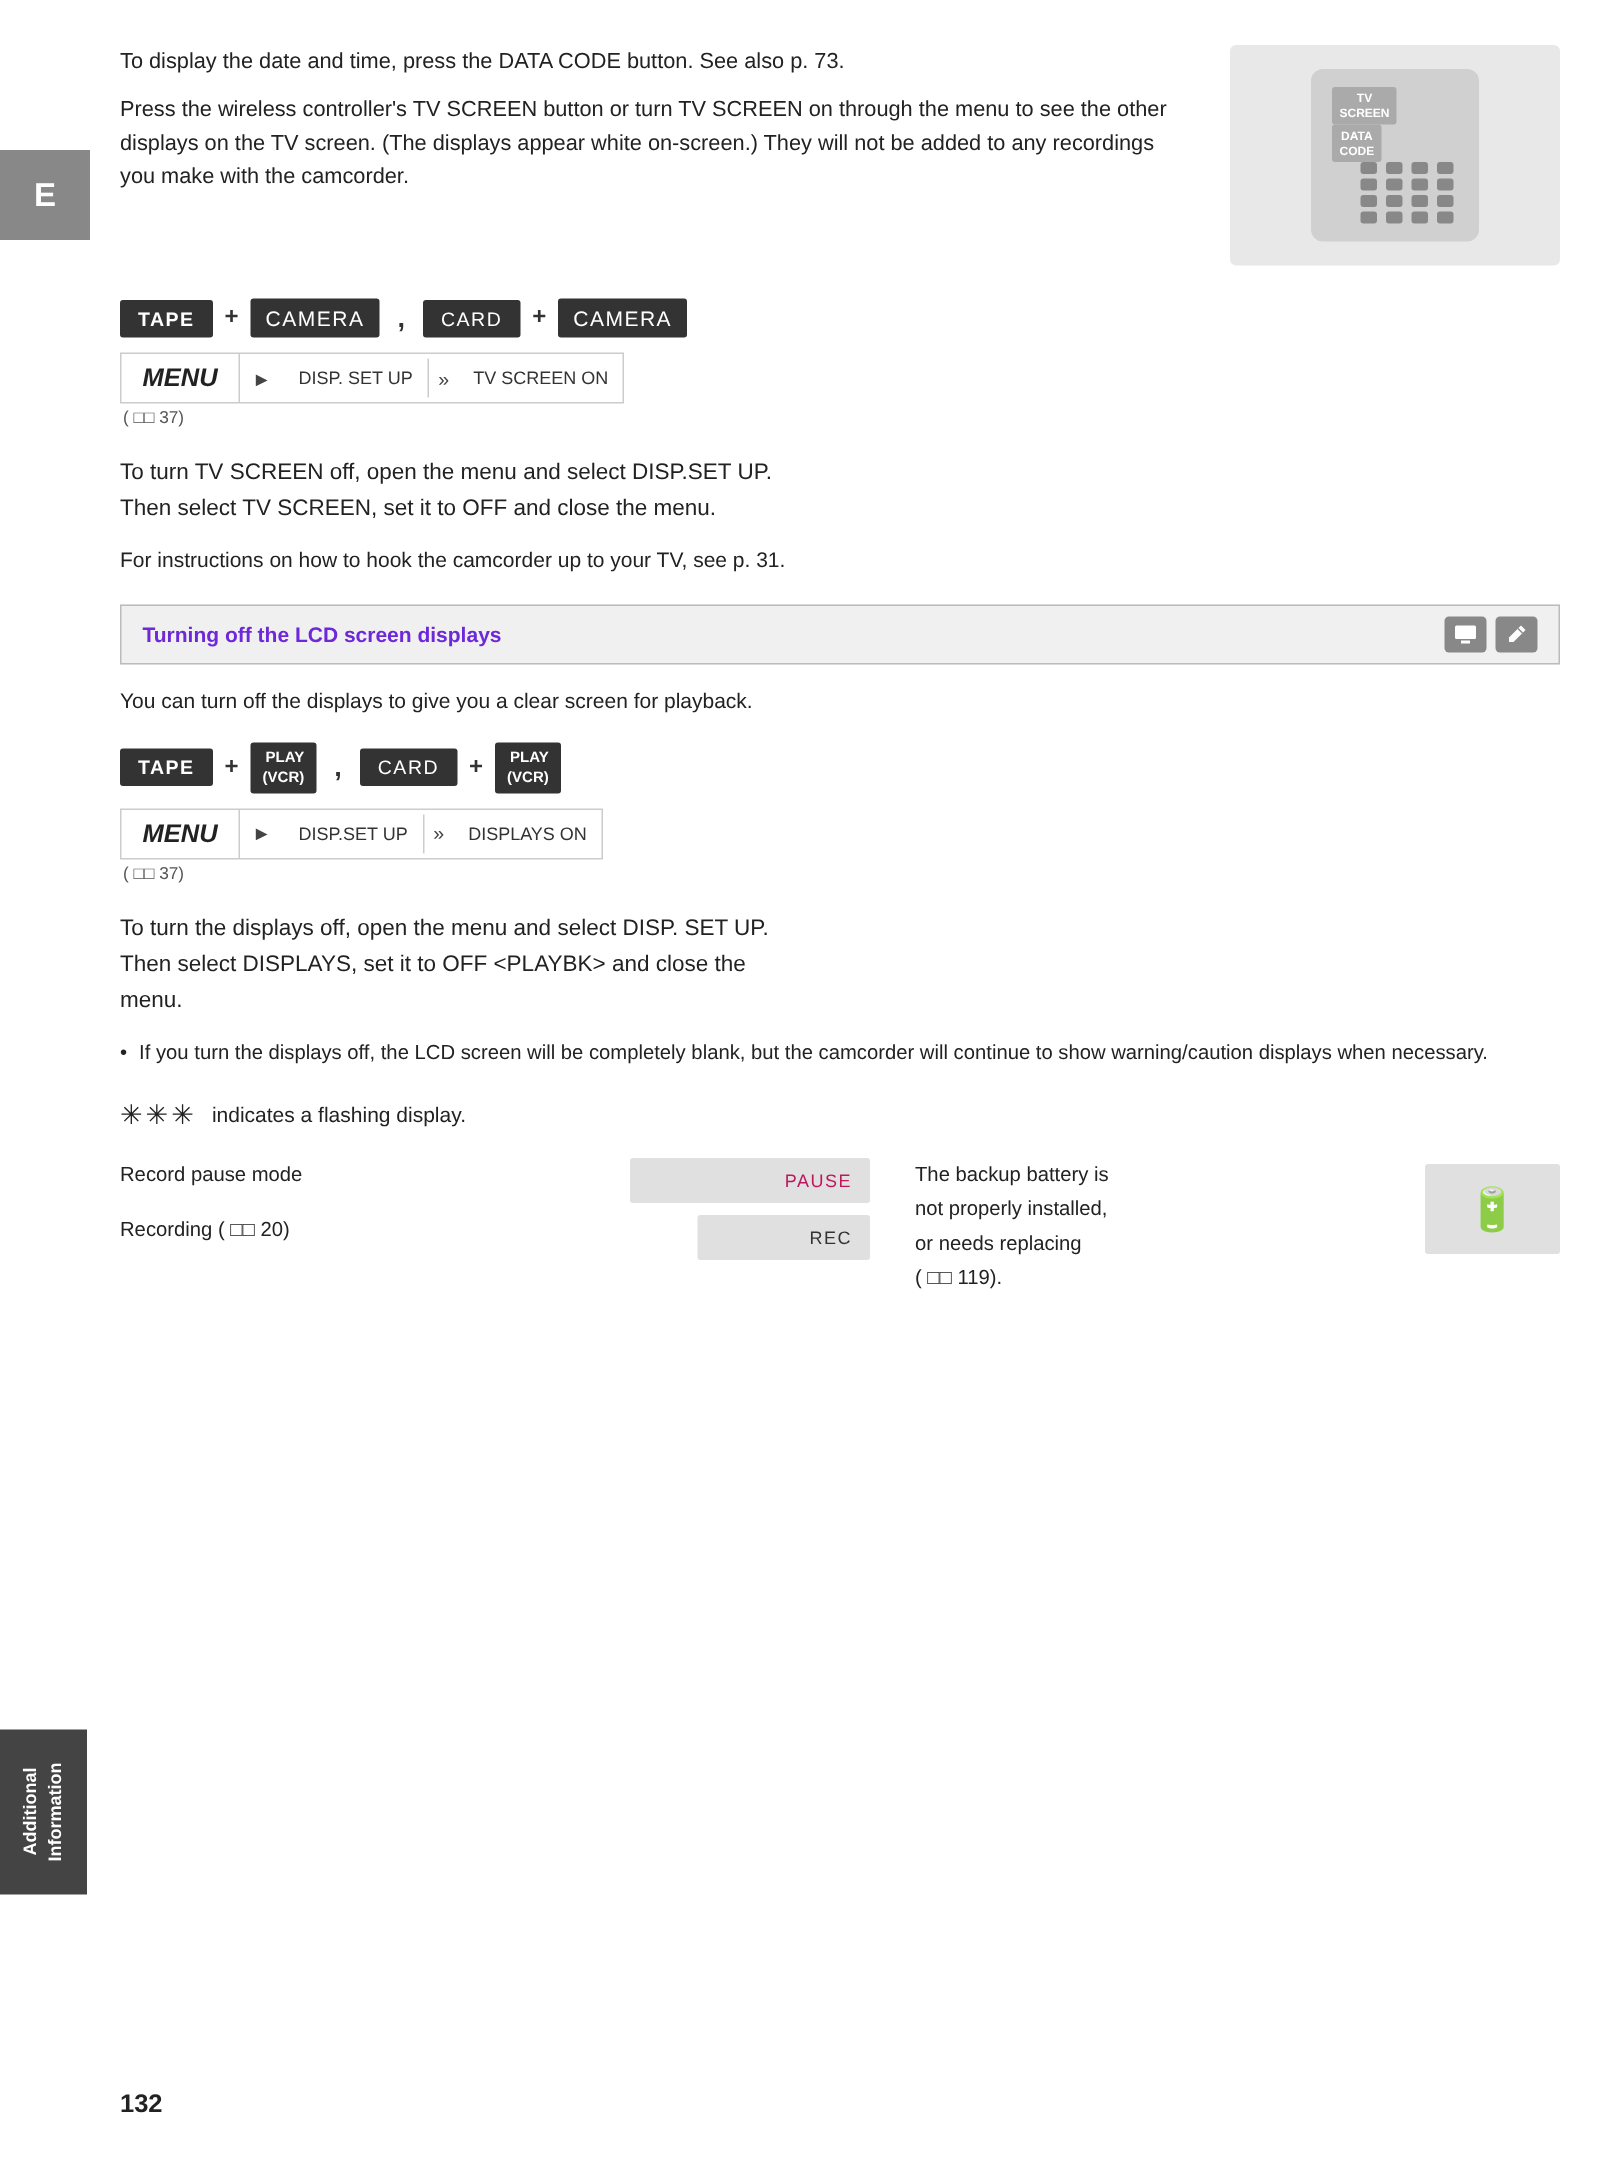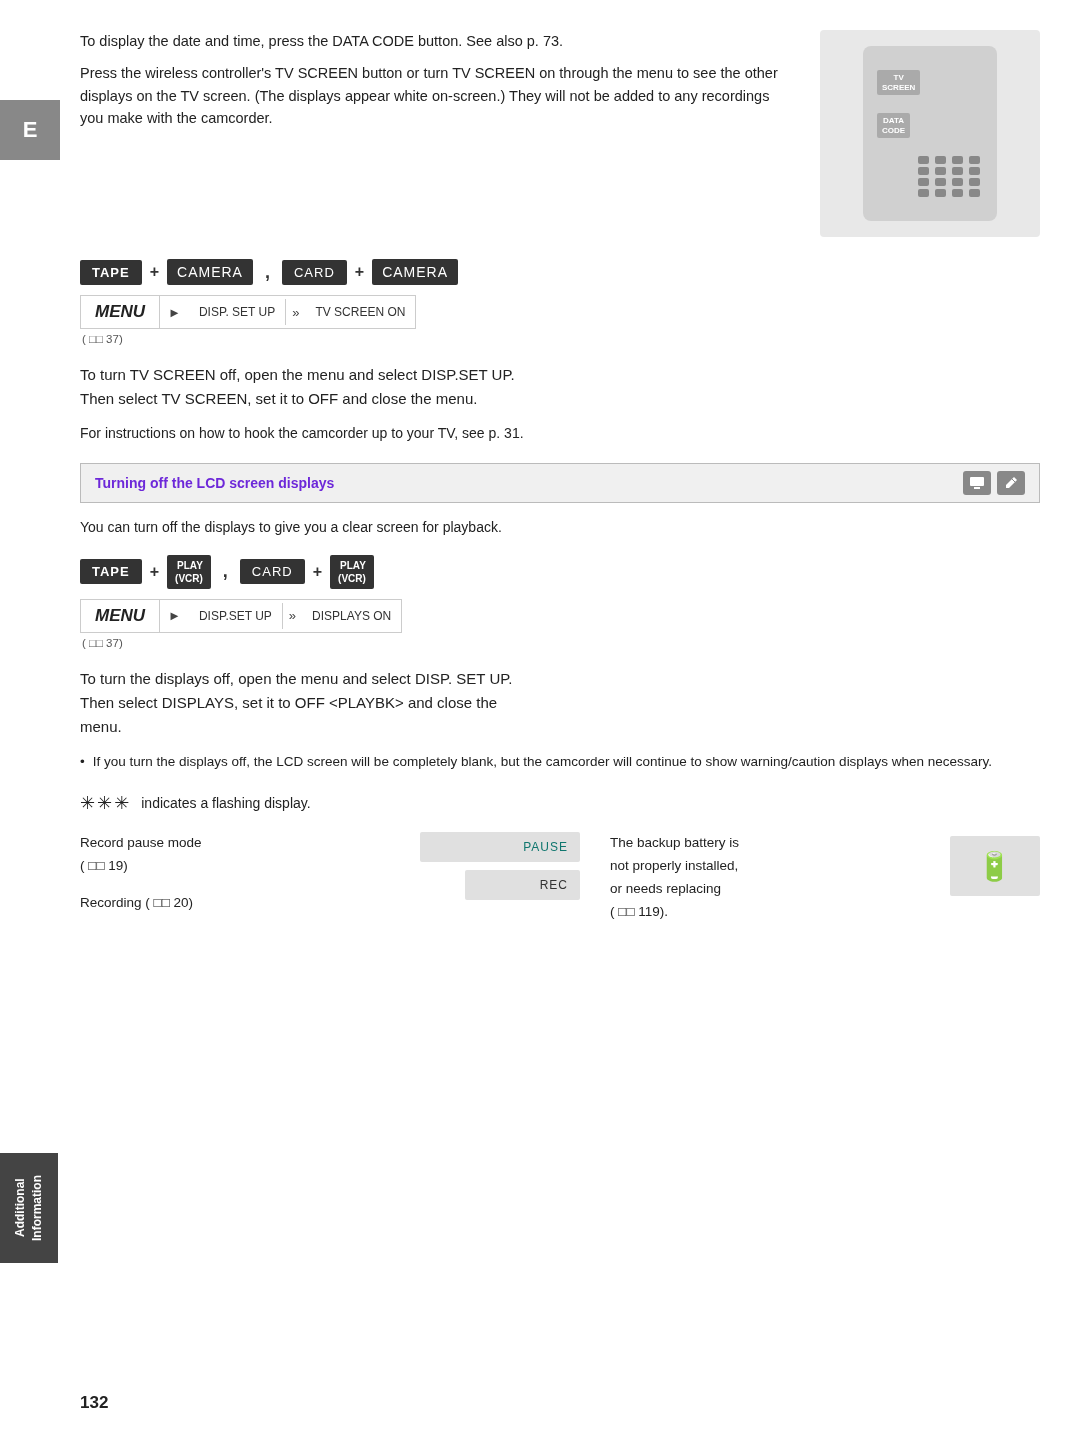--- a/index.html
+++ b/index.html
@@ -80,25 +80,25 @@
       border-radius: 4px;
       padding: 16px 20px;
       display: flex;
       flex-direction: column;
       align-items: center;
       justify-content: center;
     }
     .remote-body {
       background: #d0d0d0;
       border-radius: 8px;
-      padding: 24px 14px;
-      width: 134px;
+      padding: 12px 14px;
+      width: 112px;
       display: flex;
       flex-direction: column;
-      gap: 18px;
+      gap: 0;
     }
     .remote-label-row {
       display: flex;
       gap: 8px;
       justify-content: flex-start;
     }
     .remote-btn-label {
       background: #aaa;
       color: #fff;
       font-size: 8px;
@@ -328,21 +328,21 @@
     .bottom-middle {
       width: 160px;
       display: flex;
       flex-direction: column;
       gap: 8px;
     }
     .pause-display {
       background: #e0e0e0;
       padding: 8px 12px;
       font-size: 12px;
-      color: #0f766e;
+      color: #be185d;
       text-align: right;
       border-radius: 2px;
       letter-spacing: 1px;
     }
     .rec-display {
       background: #e0e0e0;
       padding: 8px 12px;
       font-size: 12px;
       color: #333;
       text-align: right;
@@ -515,21 +515,20 @@
     <div class="bottom-section">
 
       <div class="flash-indicator">
         <span class="flash-symbol">✳✳✳</span>
         <span>indicates a flashing display.</span>
       </div>
 
       <div class="bottom-info-row">
         <div class="bottom-left">
           <div>Record pause mode</div>
-          <div>( □□ 19)</div>
           <div style="margin-top: 14px;">Recording ( □□ 20)</div>
         </div>
         <div class="bottom-middle">
           <div class="pause-display">PAUSE</div>
           <div class="rec-display">REC</div>
         </div>
         <div class="bottom-right">
           <div>The backup battery is</div>
           <div>not properly installed,</div>
           <div>or needs replacing</div>

